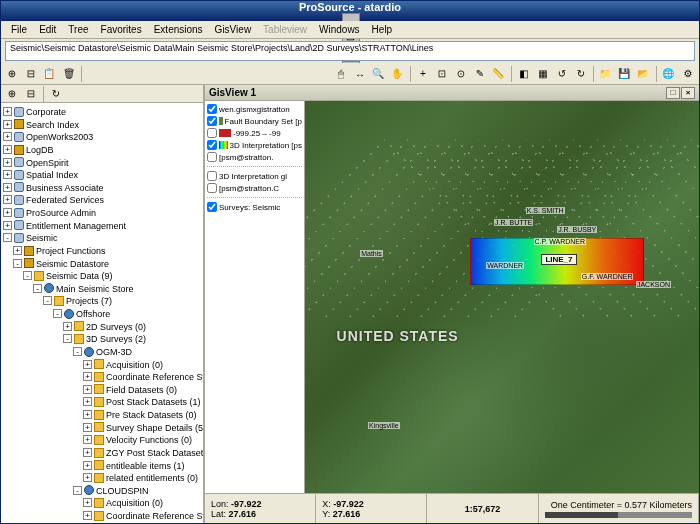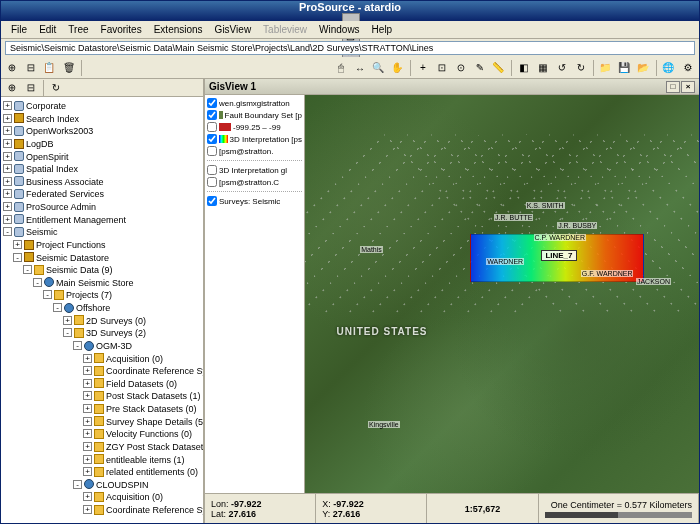--- a/index.html
+++ b/index.html
@@ -4,21 +4,21 @@
 <style>
 * { box-sizing: border-box; margin: 0; padding: 0; font-family: Tahoma, Arial, sans-serif; }
 body { background: #ece9d8; font-size: 10px; overflow: hidden; }
 .window { width: 700px; height: 524px; border: 1px solid #0a246a; display: flex; flex-direction: column; }
 .titlebar { background: linear-gradient(to bottom, #3a6ea5, #0a246a); color: #fff; height: 20px; display: flex; align-items: center; padding: 0 2px; font-size: 11px; font-weight: bold; flex-direction: column; }
 .titlebar .icon { width: 14px; height: 14px; background: #d4a017; margin-right: 4px; border-radius: 2px; }
 .titlebar .spacer { flex: 1; }
 .titlebar .winbtn { width: 18px; height: 16px; background: #c0c0c0; border: 1px solid #808080; margin-left: 1px; font-size: 9px; line-height: 14px; text-align: center; color: #000; cursor: pointer; }
 .menubar { background: #ece9d8; height: 18px; display: flex; align-items: center; padding: 0 4px; border-bottom: 1px solid #aca899; font-size: 10px; }
 .menubar span { padding: 2px 6px; cursor: pointer; }
-.breadcrumb { background: #fff; border: 1px solid #7f9db9; height: 14px; margin: 2px 4px; padding: 1px 4px; font-size: 9px; overflow: hidden; white-space: nowrap; }
+.breadcrumb { background: #fff; border: 1px solid #7f9db9; height: 20px; margin: 2px 4px; padding: 1px 4px; font-size: 9px; overflow: hidden; white-space: nowrap; }
 .toolbar { background: #ece9d8; height: 22px; display: flex; align-items: center; padding: 0 2px; border-bottom: 1px solid #aca899; gap: 1px; }
 .tbtn { width: 18px; height: 18px; border: 1px solid transparent; display: inline-flex; align-items: center; justify-content: center; font-size: 10px; cursor: pointer; }
 .sep { width: 1px; height: 16px; background: #aca899; margin: 0 2px; }
 .main { flex: 1; display: flex; min-height: 0; }
 .leftpanel { width: 204px; display: flex; flex-direction: column; border-right: 2px solid #aca899; background: #fff; }
 .panel-toolbar { height: 18px; background: #ece9d8; border-bottom: 1px solid #aca899; display: flex; align-items: center; padding: 0 2px; gap: 1px; }
 .tree-wrap { flex: 1; overflow: auto; background: #fff; font-size: 9px; line-height: 12px; }
 .tree { padding: 2px; }
 .node { white-space: nowrap; }
 .toggle { display: inline-block; width: 9px; height: 9px; border: 1px solid #808080; text-align: center; line-height: 7px; font-size: 8px; margin-right: 2px; background: #fff; cursor: pointer; }
@@ -40,21 +40,21 @@
 .layer-item input { width: 10px; height: 10px; }
 .layer-sw { display: inline-block; width: 12px; height: 8px; }
 .sw-uni { background: #608040; }
 .sw-fault { background: #c02020; }
 .sw-seis { background: linear-gradient(90deg,#00f,#0ff,#0f0,#ff0,#f00); }
 .map-area { flex: 1; position: relative; background: linear-gradient(135deg, #3a5f2a 0%, #4a6f38 20%, #3a5a28 40%, #507a42 60%, #3f6530 80%, #4a7038 100%); overflow: hidden; }
 .map-area::before { content: ""; position: absolute; inset: 0; background:
   radial-gradient(circle at 20% 30%, rgba(90,120,70,.4), transparent 30%),
   radial-gradient(circle at 70% 60%, rgba(60,90,45,.5), transparent 35%),
   radial-gradient(circle at 40% 80%, rgba(100,130,80,.3), transparent 25%); }
-.us-label { position: absolute; left: 8%; top: 58%; color: #fff; font-size: 10px; font-weight: bold; letter-spacing: 1px; text-shadow: 0 0 3px #000; opacity: .8; }
+.us-label { position: absolute; left: 8%; top: 58%; color: #fff; font-size: 14px; font-weight: bold; letter-spacing: 1px; text-shadow: 0 0 3px #000; opacity: .8; }
 .seismic-overlay { position: absolute; left: 42%; top: 35%; width: 44%; height: 12%; background: linear-gradient(90deg, #0030ff 0%, #00c0ff 18%, #00ff80 35%, #e0ff00 55%, #ff6000 78%, #ff0000 100%); opacity: .85; border: 1px solid rgba(0,0,0,.3); }
 .line-label { position: absolute; left: 60%; top: 39%; background: rgba(255,255,255,.85); border: 1px solid #333; padding: 0 3px; font-size: 8px; font-weight: bold; }
 .grid-lines { position: absolute; inset: 0; }
 .diag { position: absolute; width: 1px; height: 250px; background: repeating-linear-gradient(0deg, #ccc 0, #ccc 2px, transparent 2px, transparent 10px); opacity: .6; transform-origin: top left; }
 .annot { position: absolute; color: #000; font-size: 7px; background: rgba(255,255,255,.6); padding: 0 1px; }
 .statusbar { height: 30px; background: #ece9d8; border-top: 1px solid #aca899; display: flex; font-size: 9px; }
 .status-cell { border-right: 1px solid #aca899; padding: 2px 6px; display: flex; flex-direction: column; justify-content: center; }
 .sc1 { flex: 1; } .sc2 { flex: 1; } .sc3 { flex: 1.5; }
 </style>
 </head>

